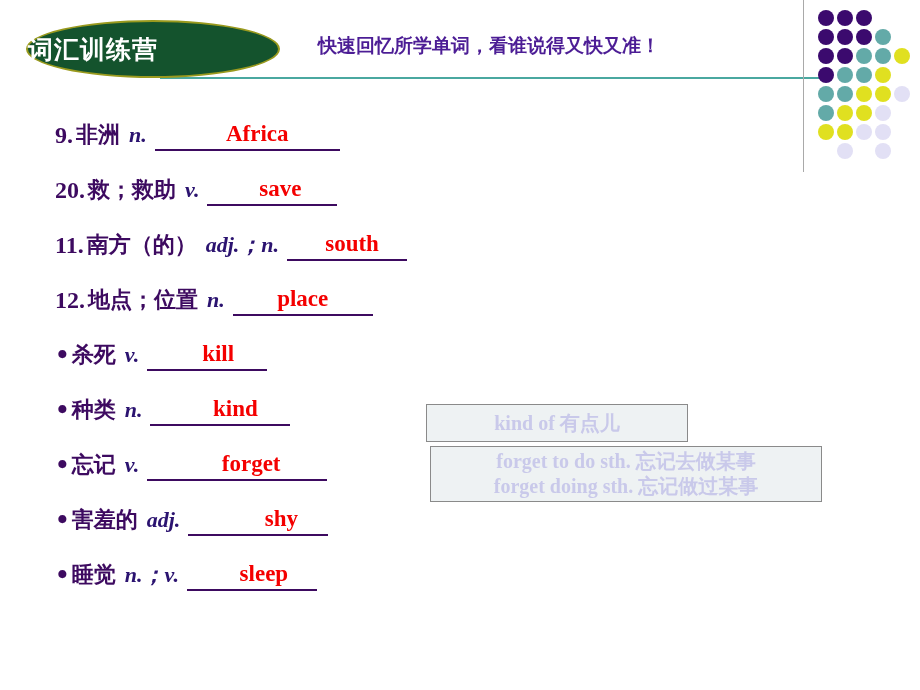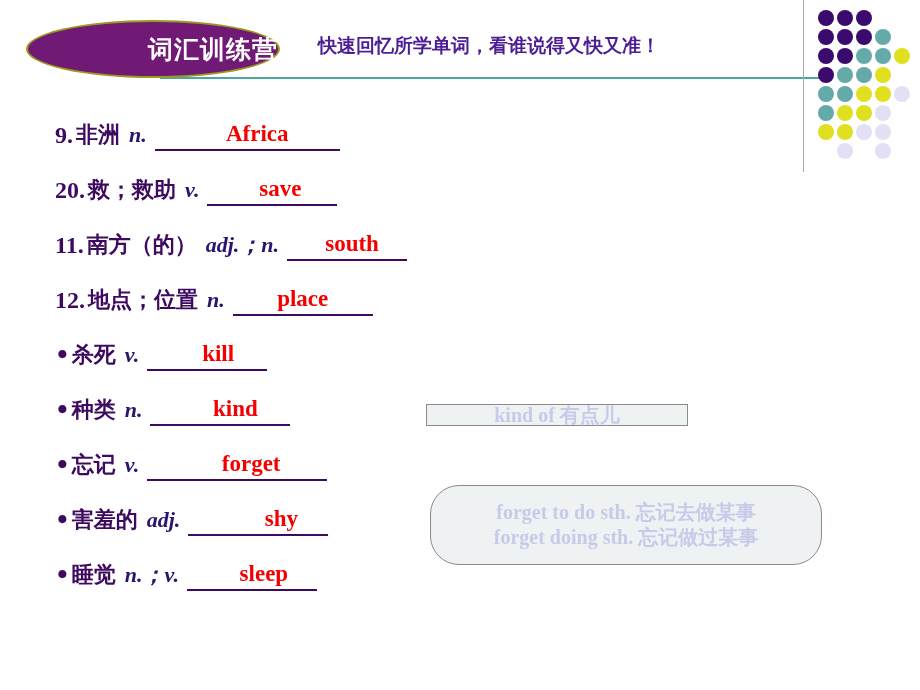--- a/index.html
+++ b/index.html
@@ -25,26 +25,26 @@
   }
 
   
   .title-ellipse {
     position: absolute;
     left: 26px;
     top: 20px;
     width: 254px;
     height: 58px;
     border-radius: 50%;
-    background: #701a75;
+    background: #14532d;
     border: 2px solid #9a9a1e;
     box-sizing: border-box;
     display: flex;
     align-items: center;
-    justify-content: flex-end;
+    justify-content: flex-start;
     z-index: 4;
   }
   .title-ellipse span {
     color: #ffffff;
     font-family: "DejaVu Sans", sans-serif;
     font-size: 25px;
     font-weight: bold;
     letter-spacing: 1px;
     line-height: 1;
   }
@@ -182,28 +182,27 @@
     font-family: "Liberation Serif", serif;
     font-size: 20px;
     font-weight: bold;
     line-height: 25px;
     white-space: nowrap;
   }
   #note-kind {
     left: 426px;
     top: 404px;
     width: 262px;
-    height: 22px;
+    height: 38px;
   }
   #note-forget {
     left: 430px;
-    top: 485px;
+    top: 446px;
     width: 392px;
-    height: 80px;
-    border-radius: 29px;
+    height: 56px;
   }
 </style>
 </head>
 <body>
 
 <div id="slide">
 
   <div class="title-ellipse">
     <span>词汇训练营</span>
   </div>

